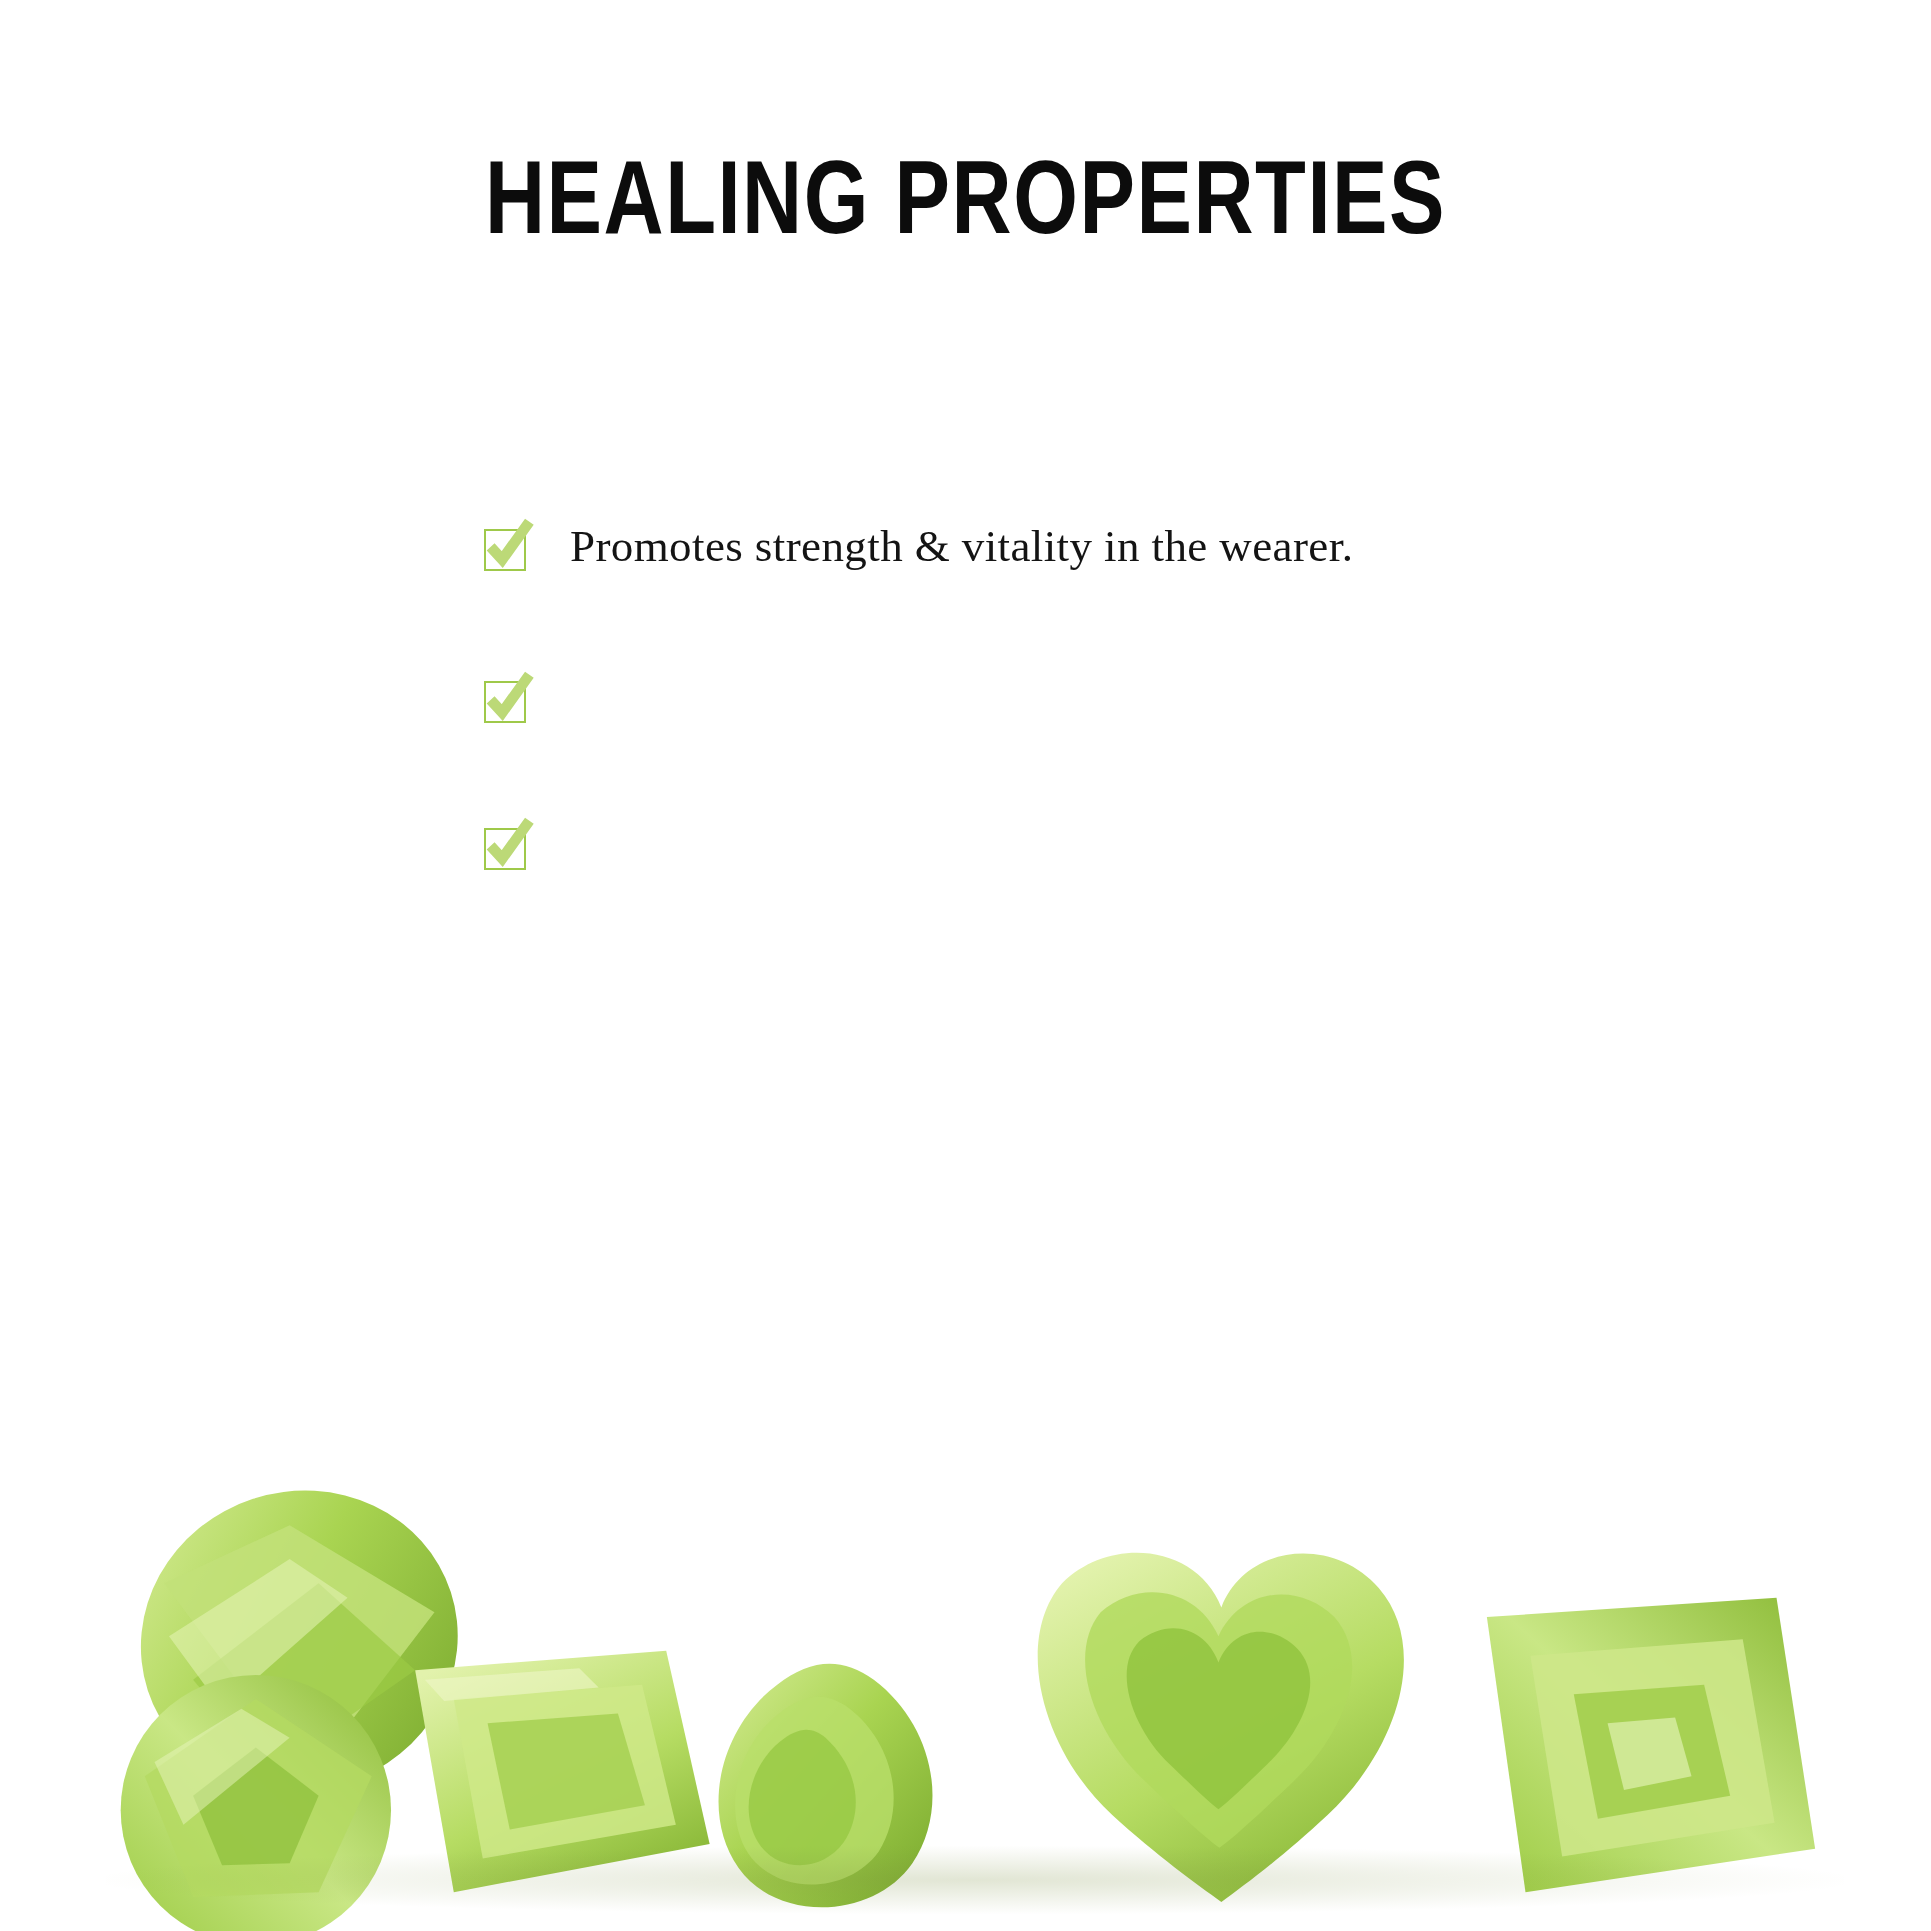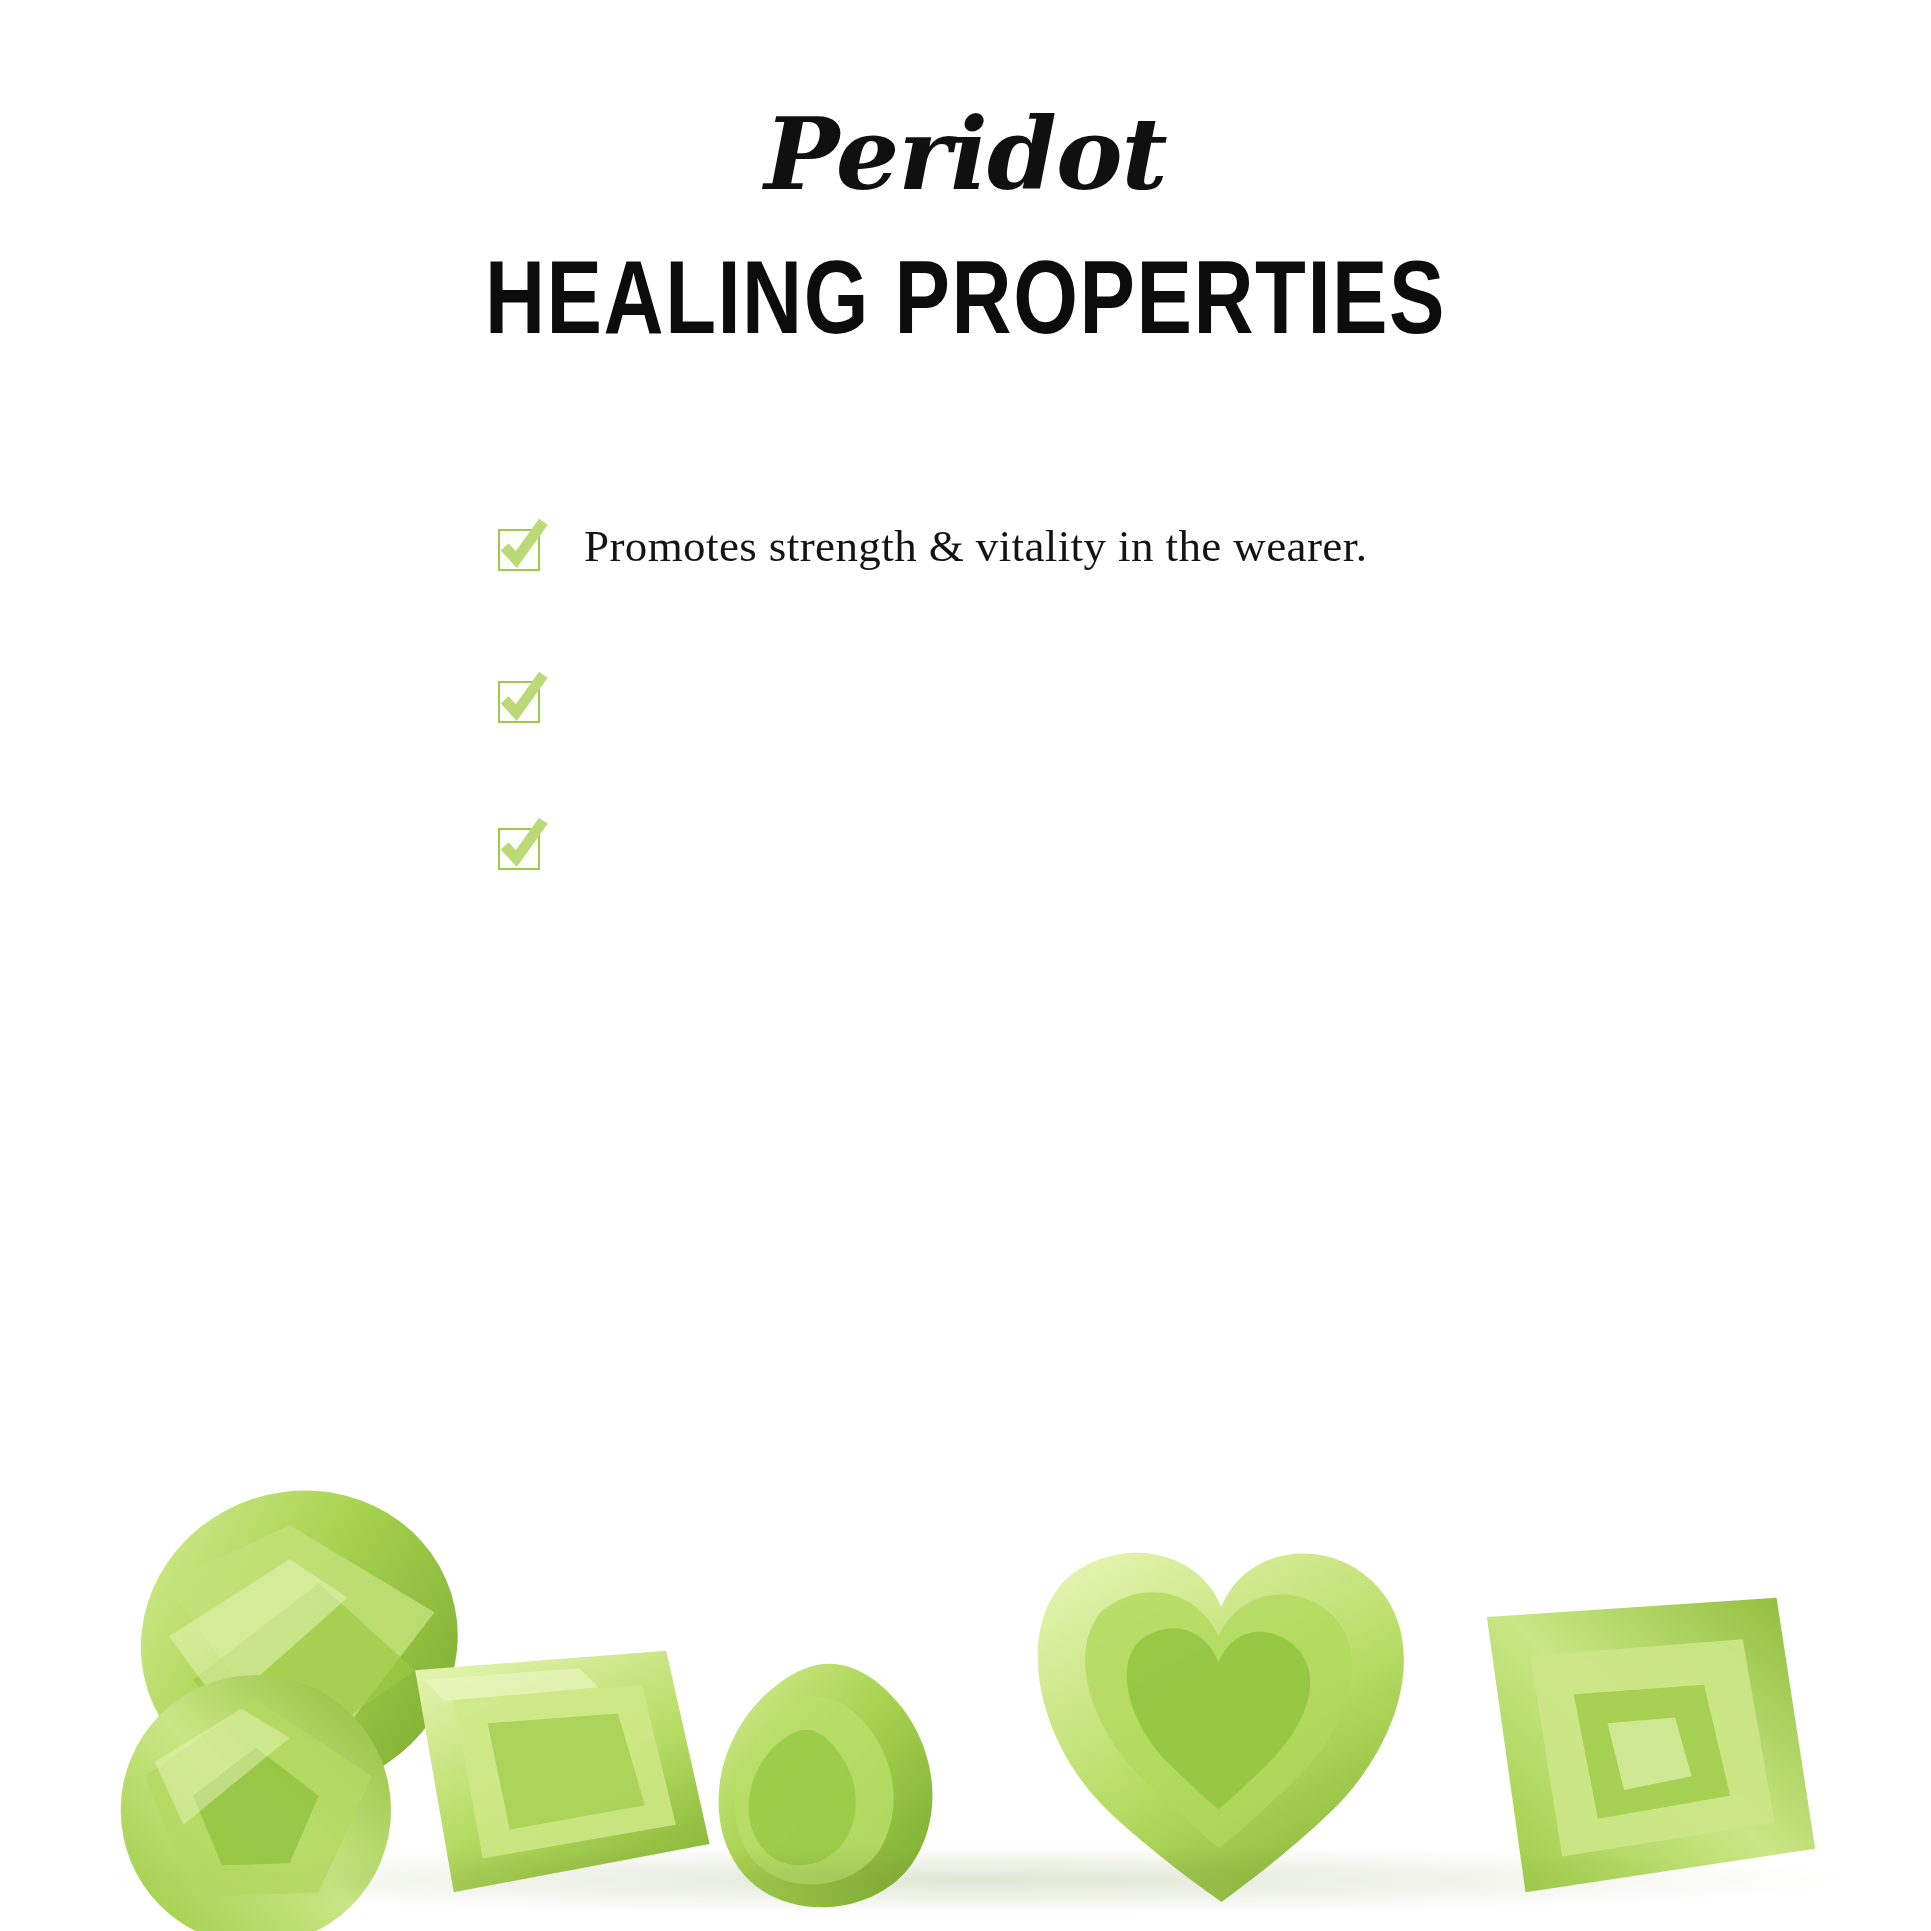--- a/index.html
+++ b/index.html
@@ -45,21 +45,21 @@
     margin-top: 41px;
     transform: scaleX(0.80);
     transform-origin: center top;
     line-height: 1.0;
     white-space: nowrap;
   }
 
   .list {
     position: absolute;
     top: 517px;
-    left: 498px;
+    left: 484px;
     width: 1313px;
   }
 
   .list-item {
     display: flex;
     align-items: flex-start;
     margin-bottom: 93px;
   }
   .list-item:last-child { margin-bottom: 0; }
 
@@ -107,21 +107,20 @@
     height: 68px;
     background: radial-gradient(ellipse at center, rgba(120,140,60,0.22) 0%, rgba(255,255,255,0) 72%);
   }
 </style>
 </head>
 <body>
 
 <div class="page">
 
   <div class="header">
-    <div class="title-script">Peridot</div>
     <div class="title-main">HEALING PROPERTIES</div>
   </div>
 
   <div class="list">
 
     <div class="list-item">
       <span class="cb">
         <svg viewBox="0 0 64 64" aria-hidden="true">
           <path d="M12 34 L24 47 L52 8" fill="none" stroke="#bcd977" stroke-width="11" stroke-linecap="butt" stroke-linejoin="miter"></path>
         </svg>

